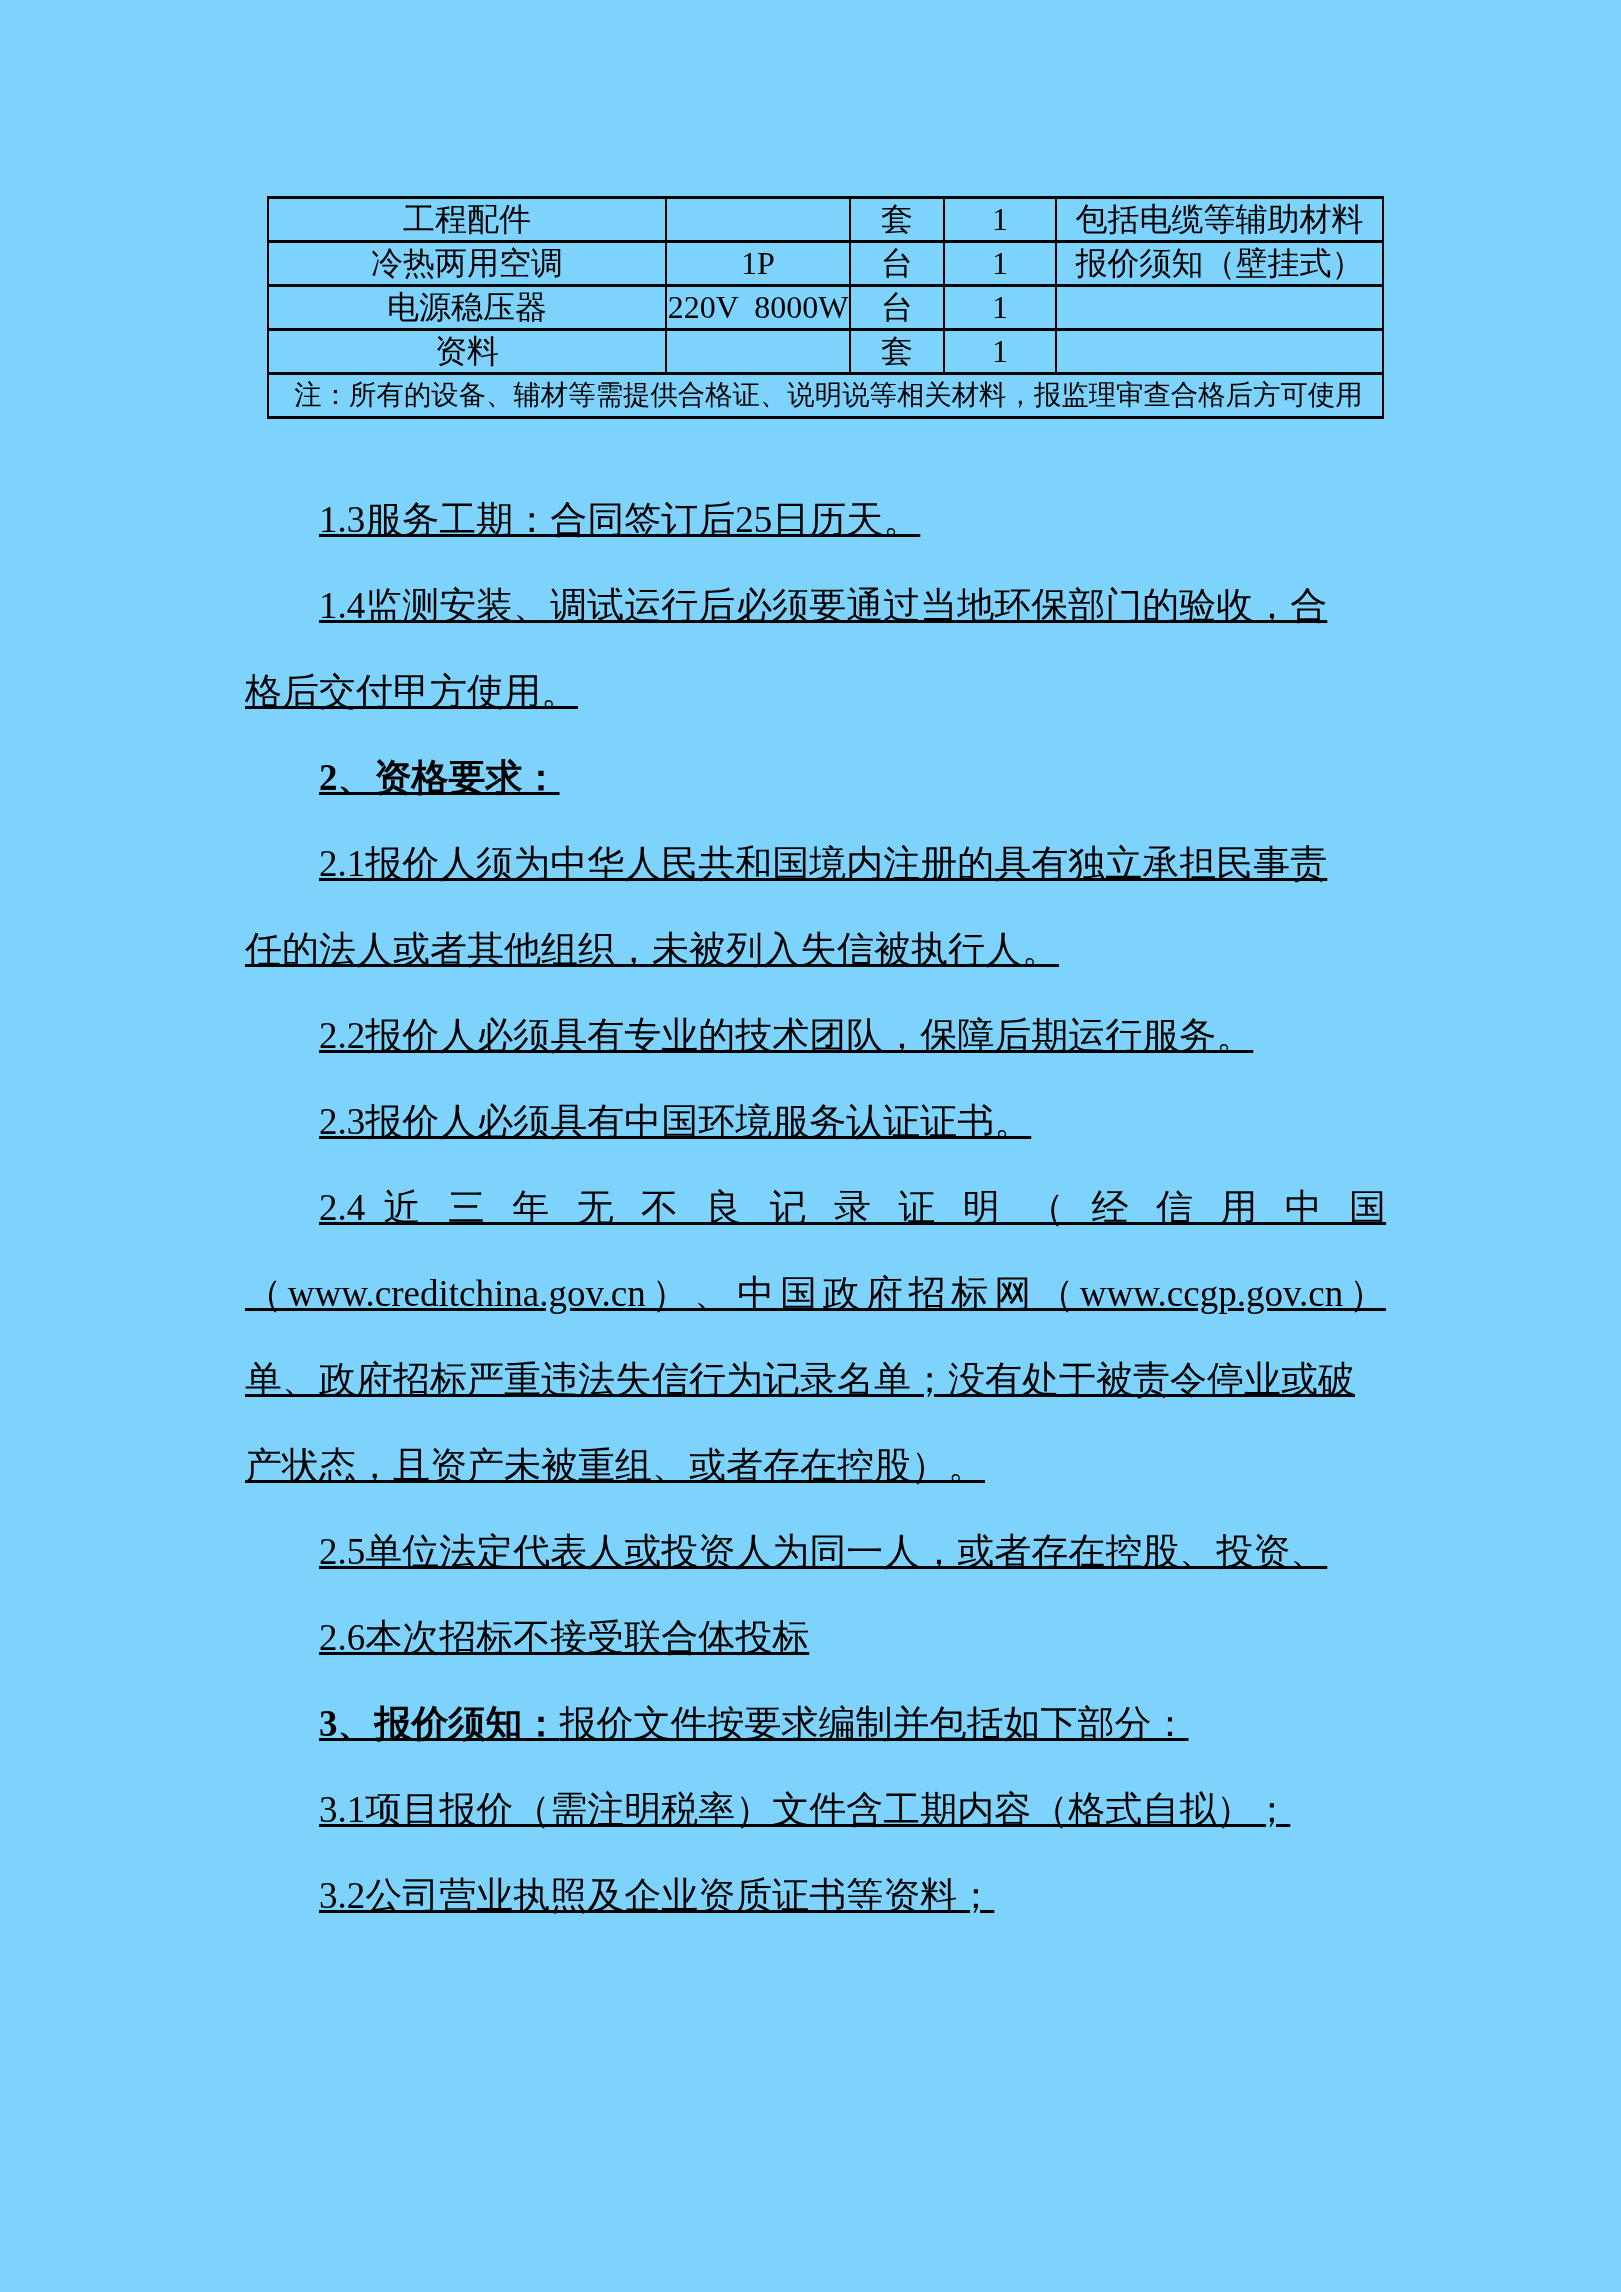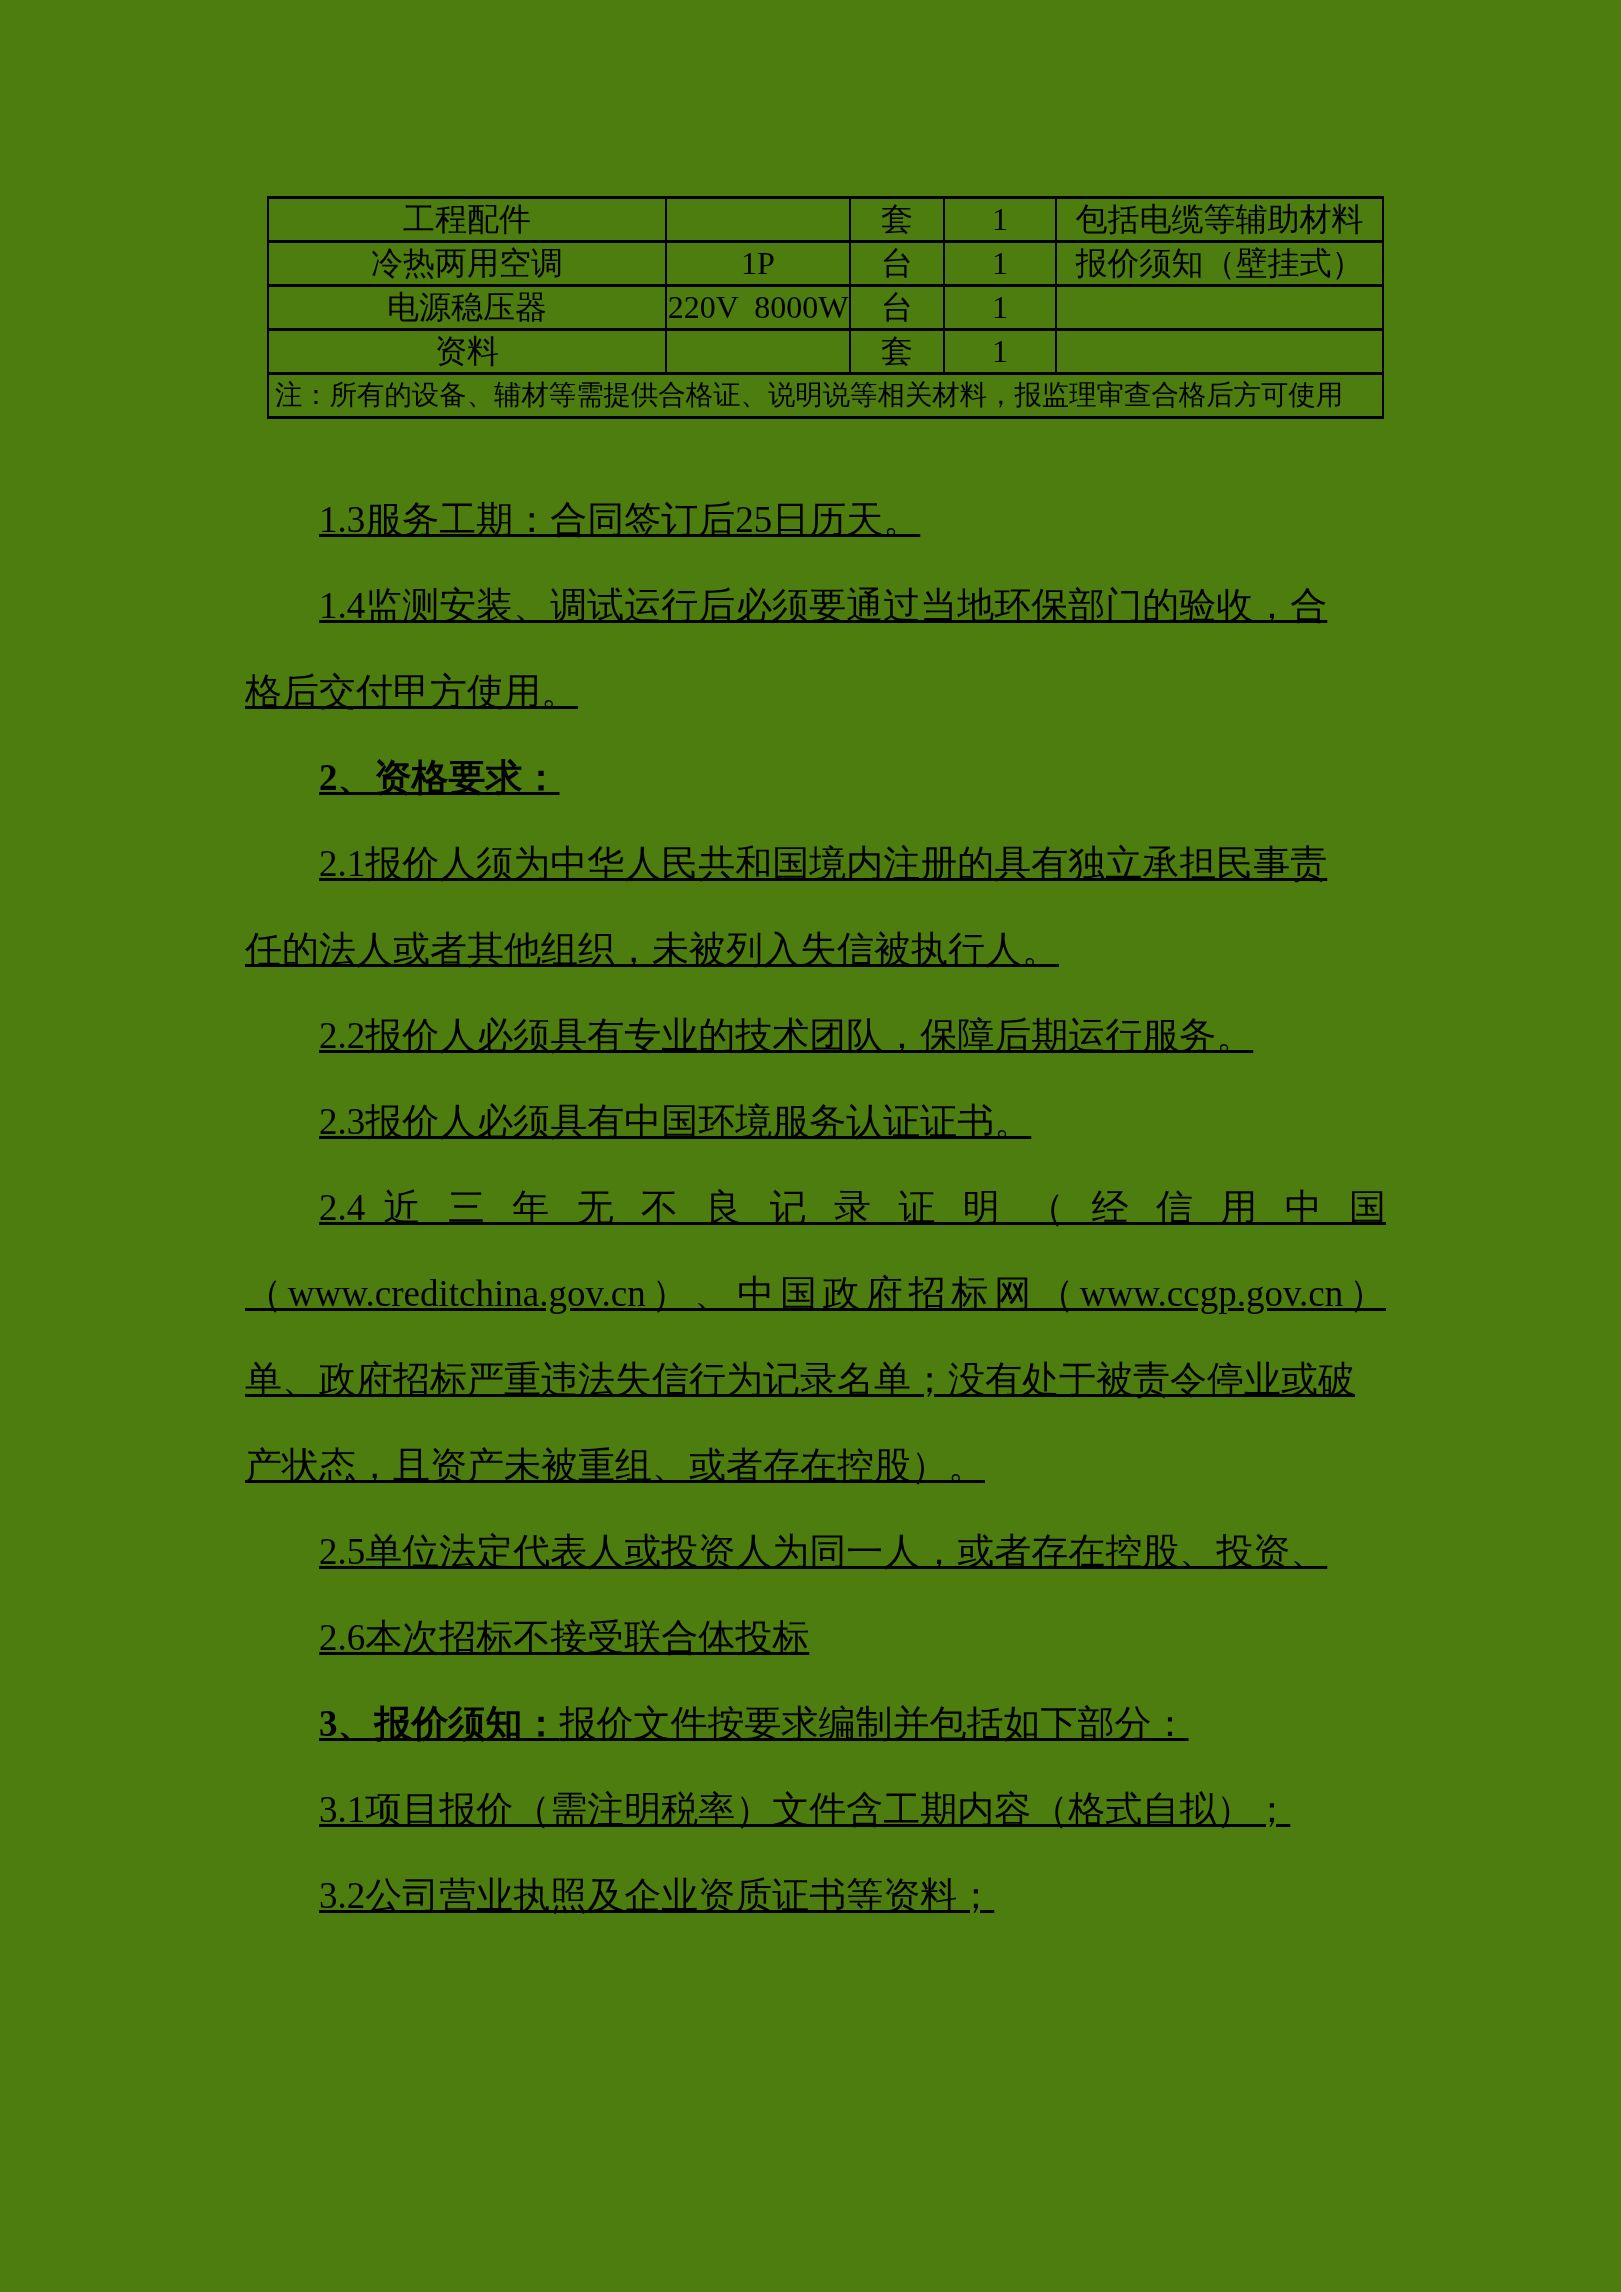--- a/index.html
+++ b/index.html
@@ -1,33 +1,33 @@
 <!DOCTYPE html>
 <html><head>
 <meta charset="utf-8">
 <style>
   html,body{margin:0;padding:0;}
   body{
     width:1621px;height:2293px;background:#ffffff;color:#000;
     font-family:"Liberation Serif","DejaVu Serif",serif;
   }
-  .page{position:relative;width:1621px;height:2293px;overflow:hidden;background:#4d7c0f;}
+  .page{position:relative;width:1621px;height:2293px;overflow:hidden;background:#7dd3fc;}
 
   
   table.equip{
     position:absolute;left:267px;top:196px;width:1115px;
     border-collapse:collapse;table-layout:fixed;
   }
   table.equip td{
     border:2.9px solid #000;border-top-width:3.9px;border-bottom-width:3.9px;
     height:41px;line-height:41px;padding:0;
     text-align:center;font-size:32px;white-space:pre;overflow:hidden;
   }
   table.equip td.note-cell{
-    text-align:left;font-size:27.4px;padding-left:5.9px;
+    text-align:center;font-size:27.4px;padding-left:5.9px;
   }
 
   
   .content{position:absolute;left:245px;top:477px;width:1141px;}
   .line{height:86px;line-height:86px;font-size:37px;white-space:nowrap;text-decoration:underline;}
   .line.justify{white-space:normal;text-align:justify;text-align-last:justify;}
   .line.indent{text-indent:74px;}
   .line .b{font-weight:bold;}
 </style>
 </head>

